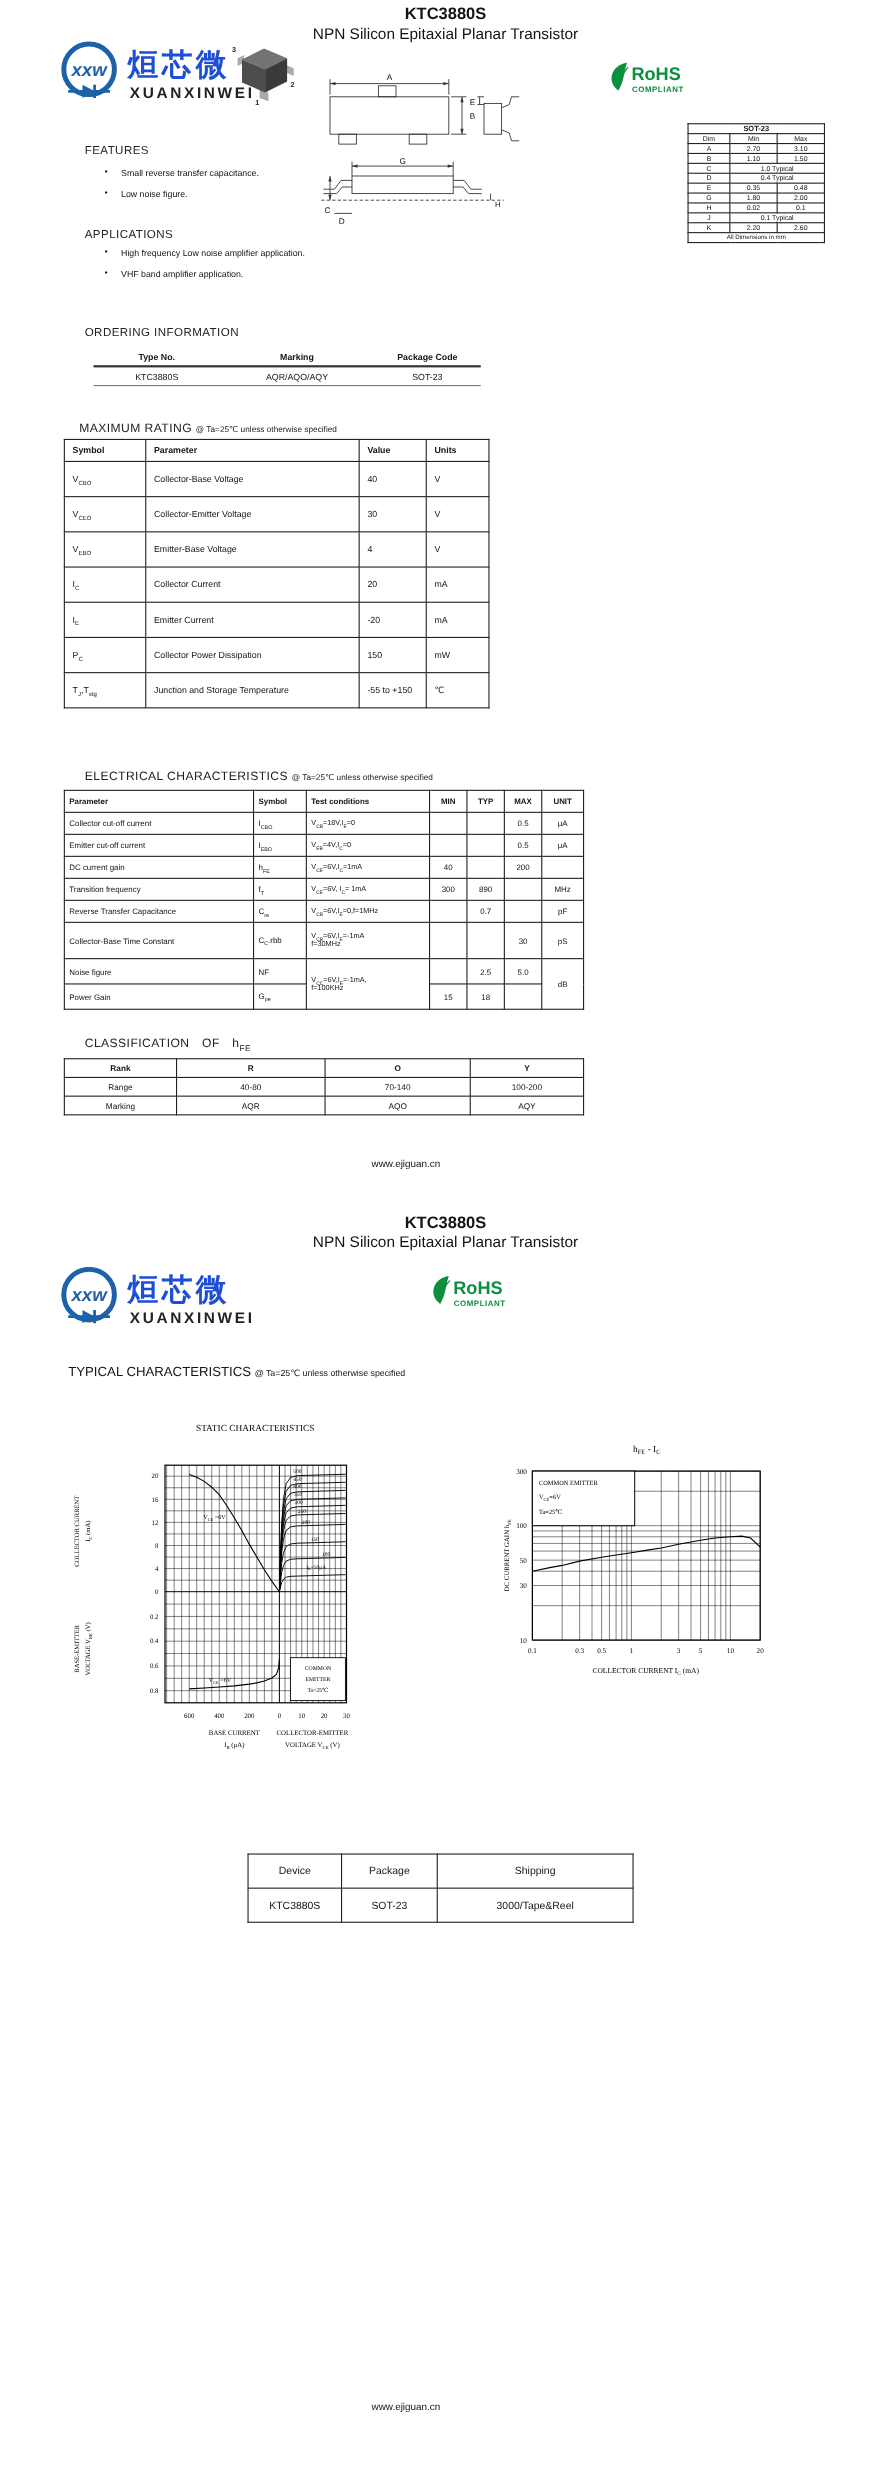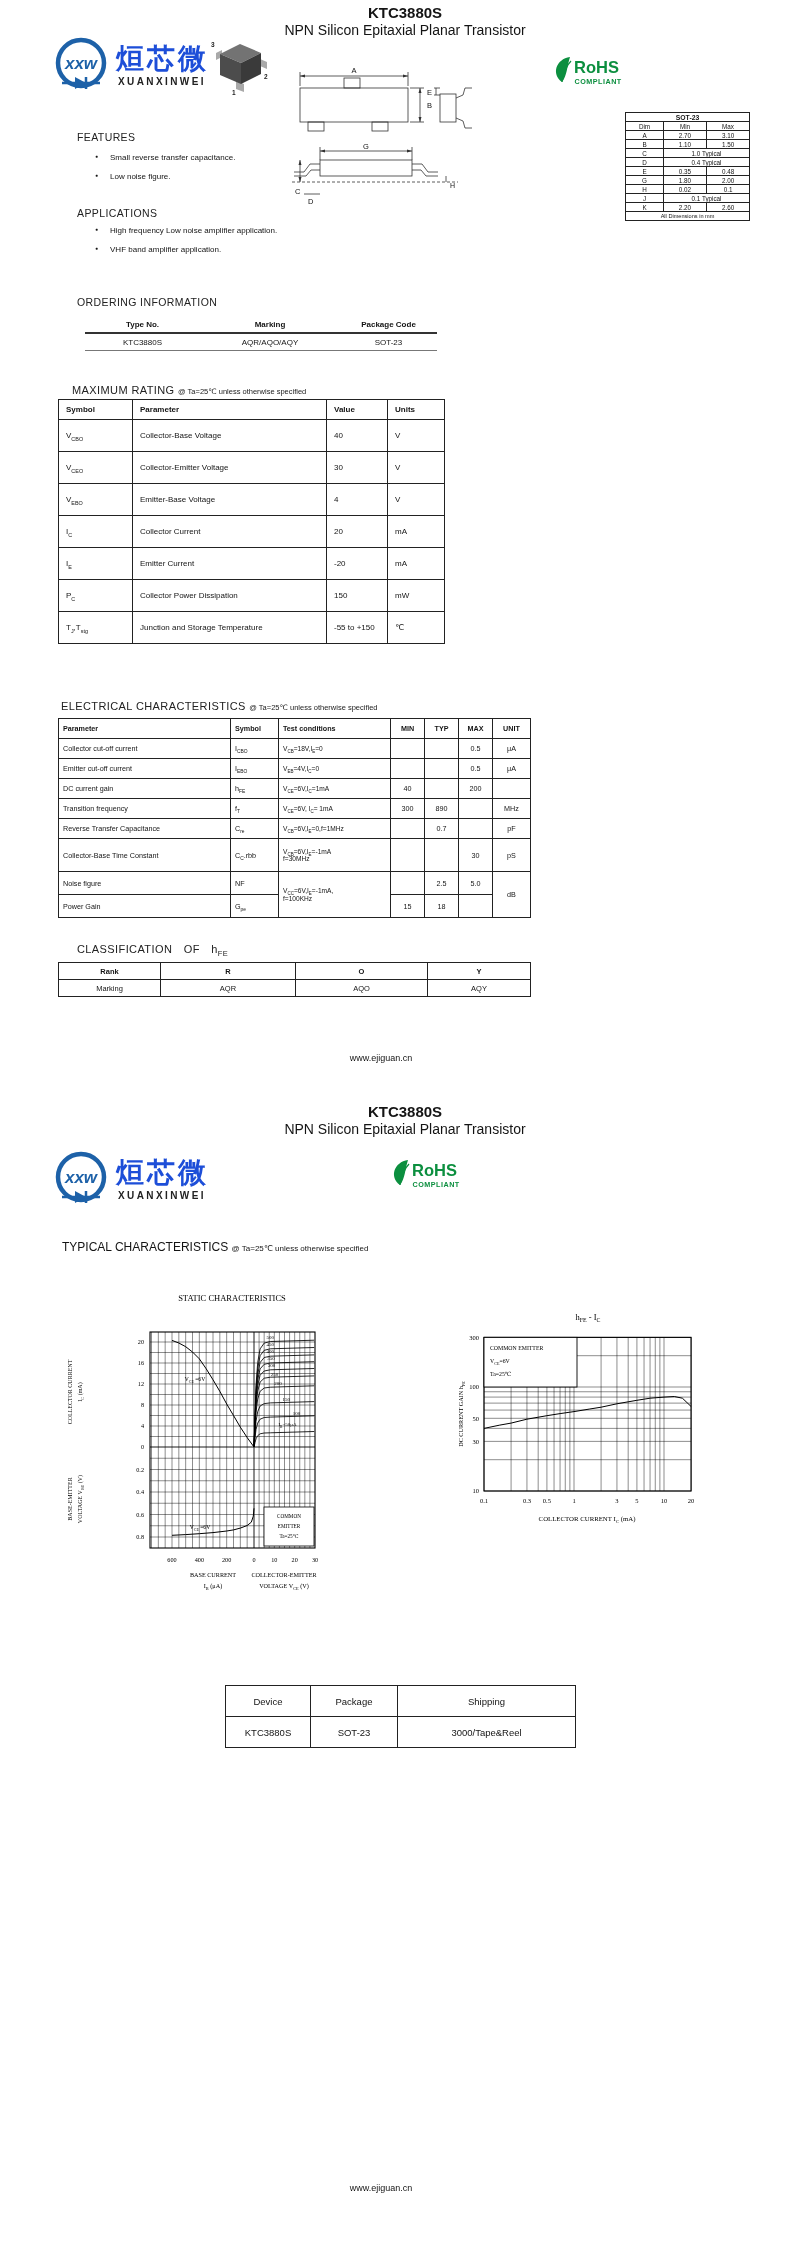--- a/index.html
+++ b/index.html
@@ -7,21 +7,21 @@
 body{width:793px;height:2244px;position:relative;background:#fff;font-family:"Liberation Sans","DejaVu Sans",sans-serif;color:#141414}
 .abs{position:absolute}
 sub{font-size:68%;line-height:0}
 .ttl{font-weight:bold;font-size:15px;text-align:center;width:450px;left:180px}
 .sub-ttl{font-size:14px;text-align:center;width:450px;left:180px}
 .sec-h{font-size:10.5px;color:#222;letter-spacing:.4px}
 .sec-h .cond{font-size:7.5px;letter-spacing:0}
 .bullet-item{font-size:8px;display:flex;margin-bottom:10px}
 .bullet-item .dot{font-size:5px;margin-right:12px}
 .cn-brand{font-size:28px;font-weight:bold;letter-spacing:3px;color:#1d4ed8;font-family:"Liberation Sans","DejaVu Sans",sans-serif}
-.en-brand{font-size:10px;letter-spacing:2.4px;color:#222;font-weight:bold}
+.en-brand{font-size:14px;letter-spacing:2.4px;color:#222;font-weight:bold}
 table{border-collapse:collapse;table-layout:fixed}
 .bt td{border:1px solid #222;overflow:hidden;padding:0 3px}
 #dims-tbl{width:124px;font-size:6.3px;text-align:center}
 #dims-tbl td{height:9px;padding:0 1px}
 #dims-tbl .t{font-weight:bold;font-size:6.8px}
 #dims-tbl .f{font-size:5.6px}
 #rating-tbl{width:386px;font-size:8px}
 #rating-tbl td{height:32px;padding:0 0 0 7px}
 #rating-tbl tr.hd td{height:20px;font-weight:bold}
 #elec-tbl{width:472px;font-size:7.2px}
@@ -34,21 +34,21 @@
 #class-tbl{width:472px;font-size:7.5px;text-align:center}
 #class-tbl td{height:17px;padding:0}
 #class-tbl tr:first-child td{font-weight:bold}
 #device-tbl{width:350px;font-size:9.5px;text-align:center}
 #device-tbl td{height:31px;padding:0}
 .ord-row{display:flex;width:352px;font-size:8px}
 .ord-row>div{text-align:center}
 .ord-c1{width:115px}.ord-c2{width:140px}.ord-c3{width:97px}
 .ord-hd{font-weight:bold;height:18px;align-items:flex-end;border-bottom:2px solid #333;padding-bottom:3px}
 .ord-dt{height:17px;border-bottom:1px solid #777;align-items:flex-end;padding-bottom:3px}
-.footer{font-size:9px;width:240px;left:261px;text-align:center}
+.footer{font-size:9px;width:240px;left:249px;text-align:center}
 .typ-h{font-size:12px}
 .typ-h .cond{font-size:8px}
 .ws{word-spacing:8px}
 </style>
 </head>
 <body>
 
 <div class="abs ttl" style="top:4px">KTC3880S</div>
 <div class="abs sub-ttl" style="top:22px">NPN Silicon Epitaxial Planar Transistor</div>
 
@@ -291,21 +291,21 @@
       </tr>
   <tr>
         <td>T<sub>J</sub>,T<sub>stg</sub></td>
         <td>Junction and Storage Temperature</td>
         <td>-55 to +150</td>
         <td>℃</td>
       </tr>
 </tbody>
   </table>
 
-<div class="abs sec-h" style="left:61px;top:700px;font-size:11px">
+<div class="abs sec-h" style="left:77px;top:700px;font-size:11px">
   <span>ELECTRICAL CHARACTERISTICS</span>
   <span class="cond">@ Ta=25℃ unless otherwise specified</span>
 </div>
 <table id="elec-tbl" class="abs bt" style="left:58px;top:718px">
   <colgroup>
       <col style="width:172px">
       <col style="width:48px">
       <col style="width:112px">
       <col style="width:34px">
       <col style="width:34px">
@@ -408,20 +408,26 @@
       <col style="width:135px">
       <col style="width:132px">
       <col style="width:103px">
     </colgroup>
   <tbody>
       <tr>
         <td>Rank</td>
         <td>R</td>
         <td>O</td>
         <td>Y</td>
+      </tr>
+  <tr>
+        <td>Range</td>
+        <td>40-80</td>
+        <td>70-140</td>
+        <td>100-200</td>
       </tr>
   <tr>
         <td>Marking</td>
         <td>AQR</td>
         <td>AQO</td>
         <td>AQY</td>
       </tr>
 </tbody>
   </table>
 

